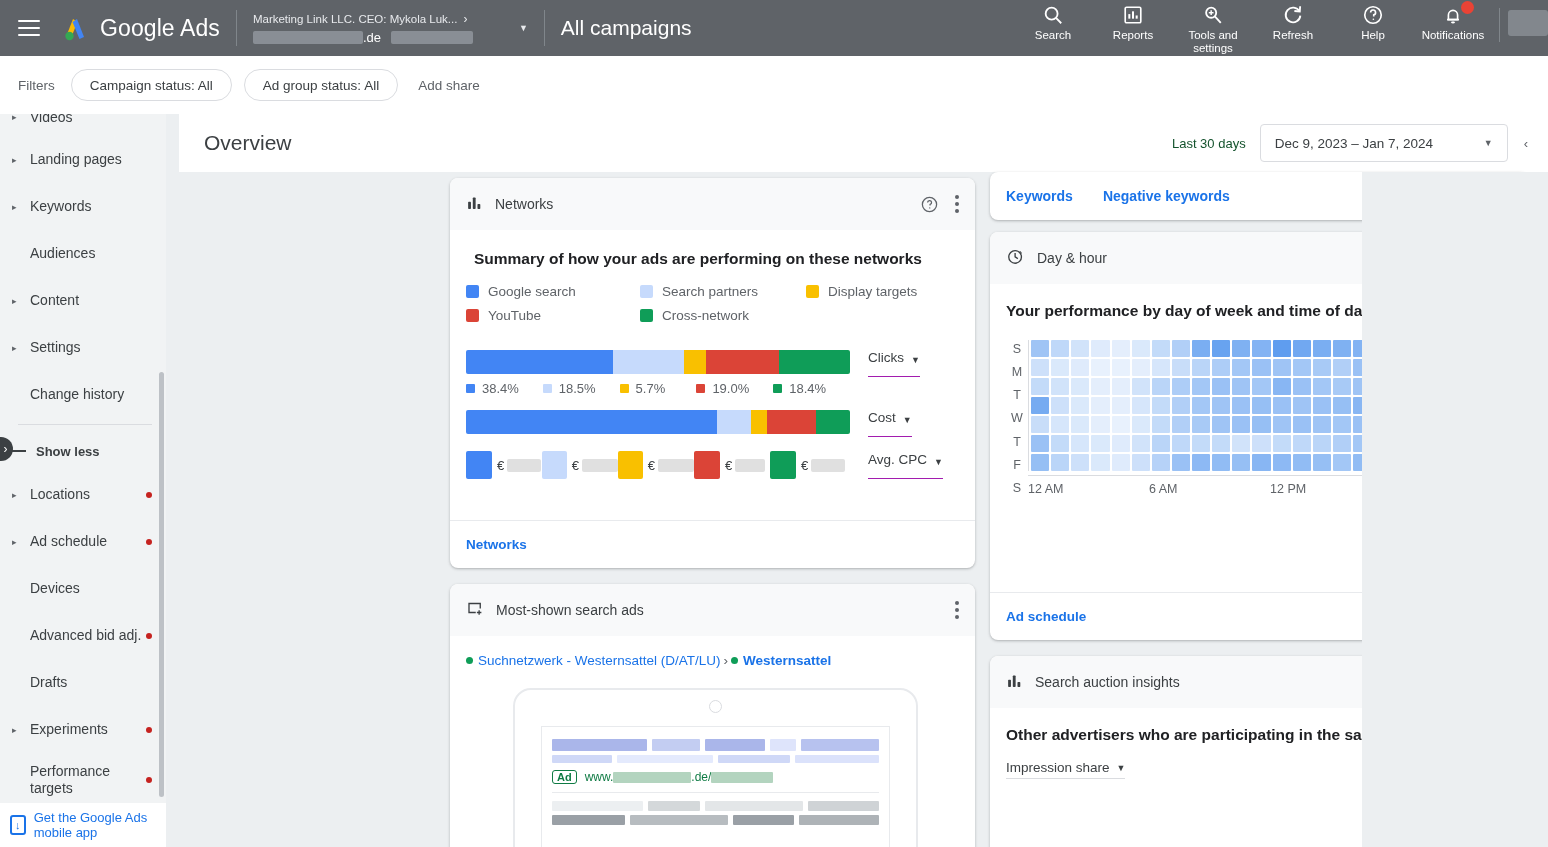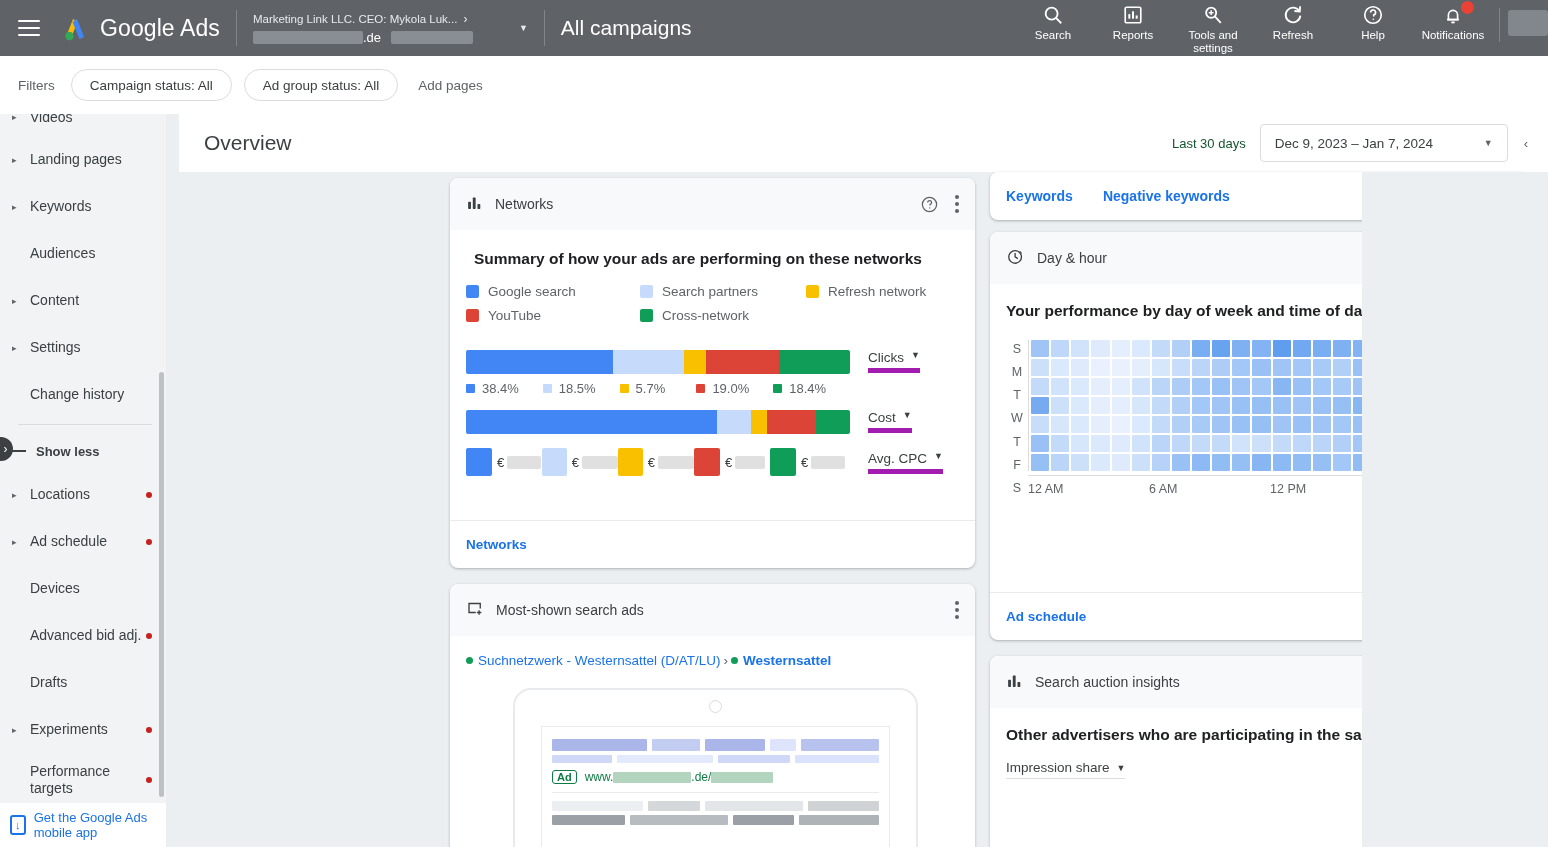--- a/index.html
+++ b/index.html
@@ -111,21 +111,21 @@
   .leg { display: flex; align-items: center; font-size: 13.5px; color: #5f6368; margin-bottom: 9px; }
   .leg .sw { width: 13px; height: 13px; border-radius: 2px; margin-right: 9px; }
   .leg.w1 { width: 174px; } .leg.w2 { width: 166px; } .leg.w3 { width: 130px; }
   .bar-row { display: flex; align-items: flex-start; margin-bottom: 4px; }
   .bar-col { width: 384px; }
   .stack { display: flex; height: 24px; border-radius: 2px; overflow: hidden; }
   .pct-row { display: flex; margin-top: 7px; }
   .pct { display: flex; align-items: center; font-size: 13px; color: #5f6368; width: 80px; }
   .pct .sw { width: 9px; height: 9px; border-radius: 1px; margin-right: 7px; }
   .metric-sel { margin-left: 18px; font-size: 13.5px; color: #3c4043; cursor: pointer;
-    border-bottom: 5px solid #a21caf; padding-bottom: 3px; display: inline-flex; align-items: flex-start; white-space: nowrap; }
+    border-bottom: 1px solid #a21caf; padding-bottom: 11px; display: inline-flex; align-items: flex-end; white-space: nowrap; }
   .metric-sel .cd { margin-left: 7px; font-size: 9px; }
   .cpc-row { display: flex; margin-top: 14px; align-items: center; }
   .cpc-item { display: flex; align-items: center; width: 76px; }
   .cpc-item .sw { width: 26px; height: 28px; border-radius: 2px; margin-right: 5px; }
   .cpc-item .eu { font-size: 13px; color: #3c4043; margin-right: 3px; }
   .card-foot { position: absolute; bottom: 0; left: 0; right: 0; height: 48px;
     border-top: 1px solid #e8eaed; display: flex; align-items: center; padding-left: 16px; }
   .card-link { font-size: 13.5px; color: #1a73e8; font-weight: bold; cursor: pointer; }
 
   
@@ -296,21 +296,21 @@
 
     <div class="top-right-sep"></div>
     <div class="avatar-redact"></div>
   </div>
 </div>
 
 <div class="filterbar">
   <div class="f-label">Filters</div>
   <div class="chip">Campaign status: All</div>
   <div class="chip">Ad group status: All</div>
-  <div class="addfilter">Add pages</div>
+  <div class="addfilter">Add share</div>
 </div>
 
 <div class="sidebar">
   <div class="nav-item" style="height:38px;margin-top:-16px">
     <span class="nav-arrow">▸</span>
     <span class="nav-text">Videos</span>
   </div>
   <div class="nav-item">
     <span class="nav-arrow">▸</span>
     <span class="nav-text">Landing pages</span>
@@ -438,21 +438,21 @@
         <div class="leg w1">
           <span class="sw" style="background:#4285f4"></span>
           <span>Google search</span>
           </div>
         <div class="leg w2">
           <span class="sw" style="background:#c6dafc"></span>
           <span>Search partners</span>
           </div>
         <div class="leg w3">
           <span class="sw" style="background:#f9c000"></span>
-          <span>Refresh network</span>
+          <span>Display targets</span>
           </div>
         <div class="leg w1">
           <span class="sw" style="background:#db4437"></span>
           <span>YouTube</span>
           </div>
         <div class="leg w2">
           <span class="sw" style="background:#0f9d58"></span>
           <span>Cross-network</span>
           </div>
       </div>

